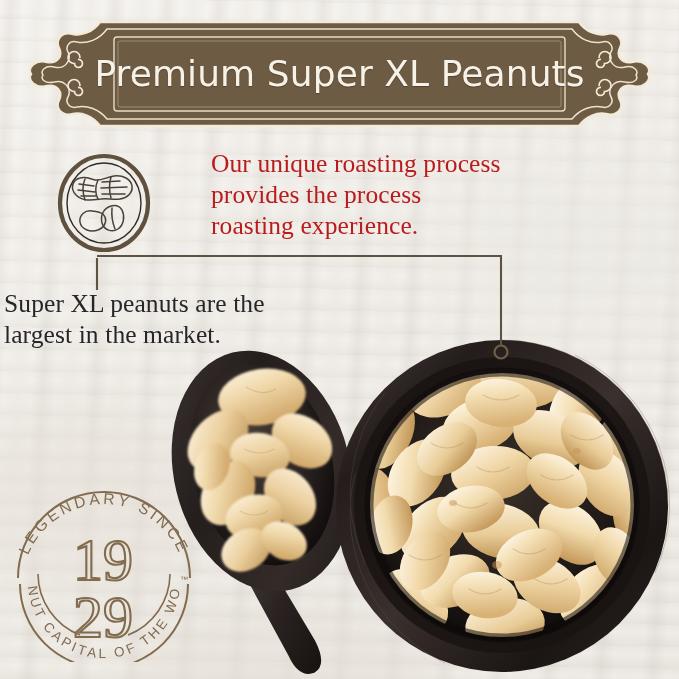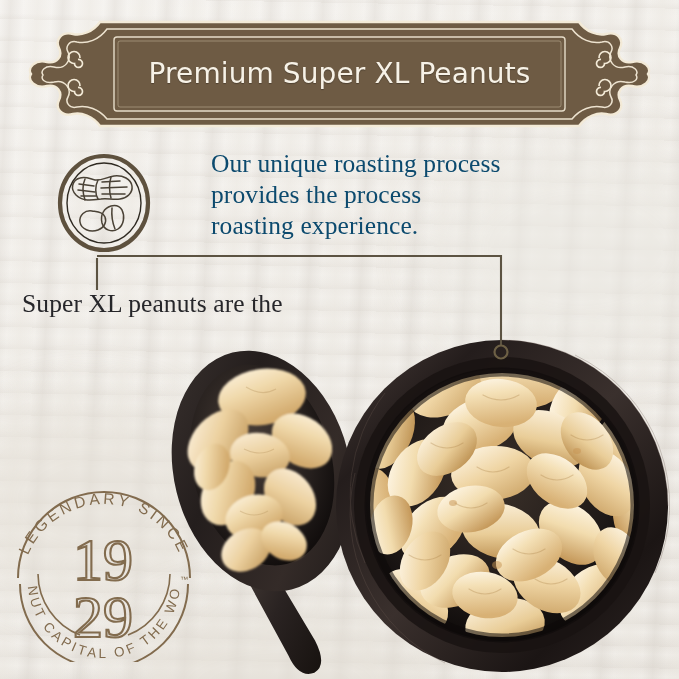--- a/index.html
+++ b/index.html
@@ -40,42 +40,42 @@
   
   .plaque-wrap{
     position:absolute;left:14px;top:18px;width:651px;height:112px;
   }
   .plaque-svg{position:absolute;left:0;top:0;}
   .plaque-title{
     position:absolute;left:0;top:0;width:651px;height:112px;
     display:flex;align-items:center;justify-content:center;
     color:#f7f2e7;
     font-family:"DejaVu Sans","Liberation Sans",sans-serif;
-    font-size:28px;font-weight:400;letter-spacing:.1px;
+    font-size:36px;font-weight:400;letter-spacing:.1px;
     text-shadow:0 1px 1px rgba(0,0,0,.28);
     white-space:nowrap;
     padding-bottom:2px;
     box-sizing:border-box;
   }
 
   
   .badge{position:absolute;left:57px;top:153px;width:94px;height:100px;}
 
   
   .connector{position:absolute;left:0;top:0;width:679px;height:679px;pointer-events:none;}
 
   
   .callout-top{
     position:absolute;left:211px;top:148px;width:400px;
     font-family:"Liberation Serif",serif;
-    font-size:25.5px;line-height:31px;color:#0c4a6e;
+    font-size:25.5px;line-height:31px;color:#b91c1c;
     letter-spacing:.1px;
   }
   .callout-bottom{
-    position:absolute;left:22px;top:288px;width:400px;
+    position:absolute;left:4px;top:288px;width:400px;
     font-family:"Liberation Serif",serif;
     font-size:25.5px;line-height:31px;color:#26262a;
     letter-spacing:.1px;
   }
 
   
   .spoon{position:absolute;left:150px;top:345px;width:280px;height:334px;}
 
   
   .bowl{position:absolute;left:325px;top:333px;width:354px;height:346px;}
@@ -357,20 +357,21 @@
   </svg>
 
   <div class="callout-top">
     <div>Our unique roasting process</div>
     <div>provides the process</div>
     <div>roasting experience.</div>
   </div>
 
   <div class="callout-bottom">
     <div>Super XL peanuts are the</div>
+    <div>largest in the market.</div>
   </div>
 
   <div class="seal">
     <svg width="190" height="180" viewBox="0 0 190 180">
       <defs>
         <path id="arcTop" d="M14 104 A82 82 0 0 1 178 104" fill="none"></path>
         <path id="arcBottom" d="M20 100 A76 76 0 0 0 172 100" fill="none"></path>
       </defs>
 
       <g fill="none" stroke="#7a6243" stroke-width="2">

